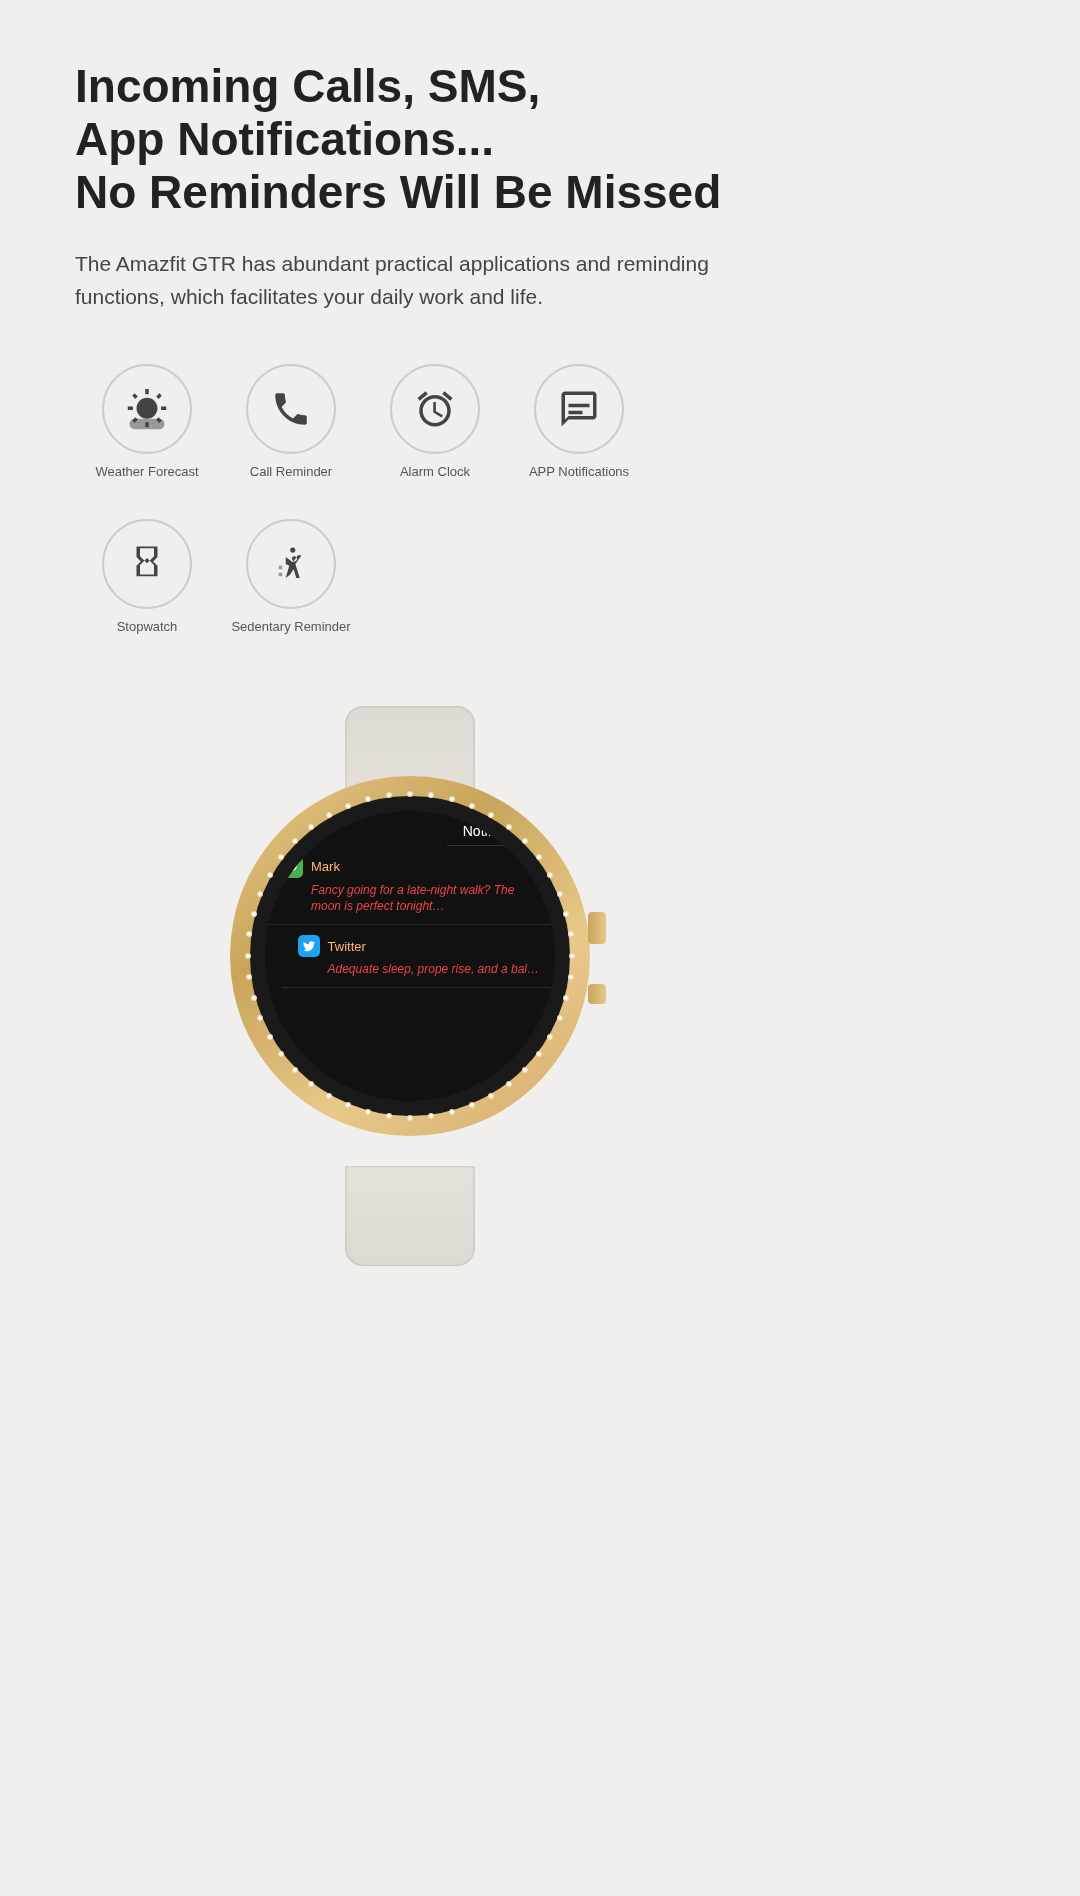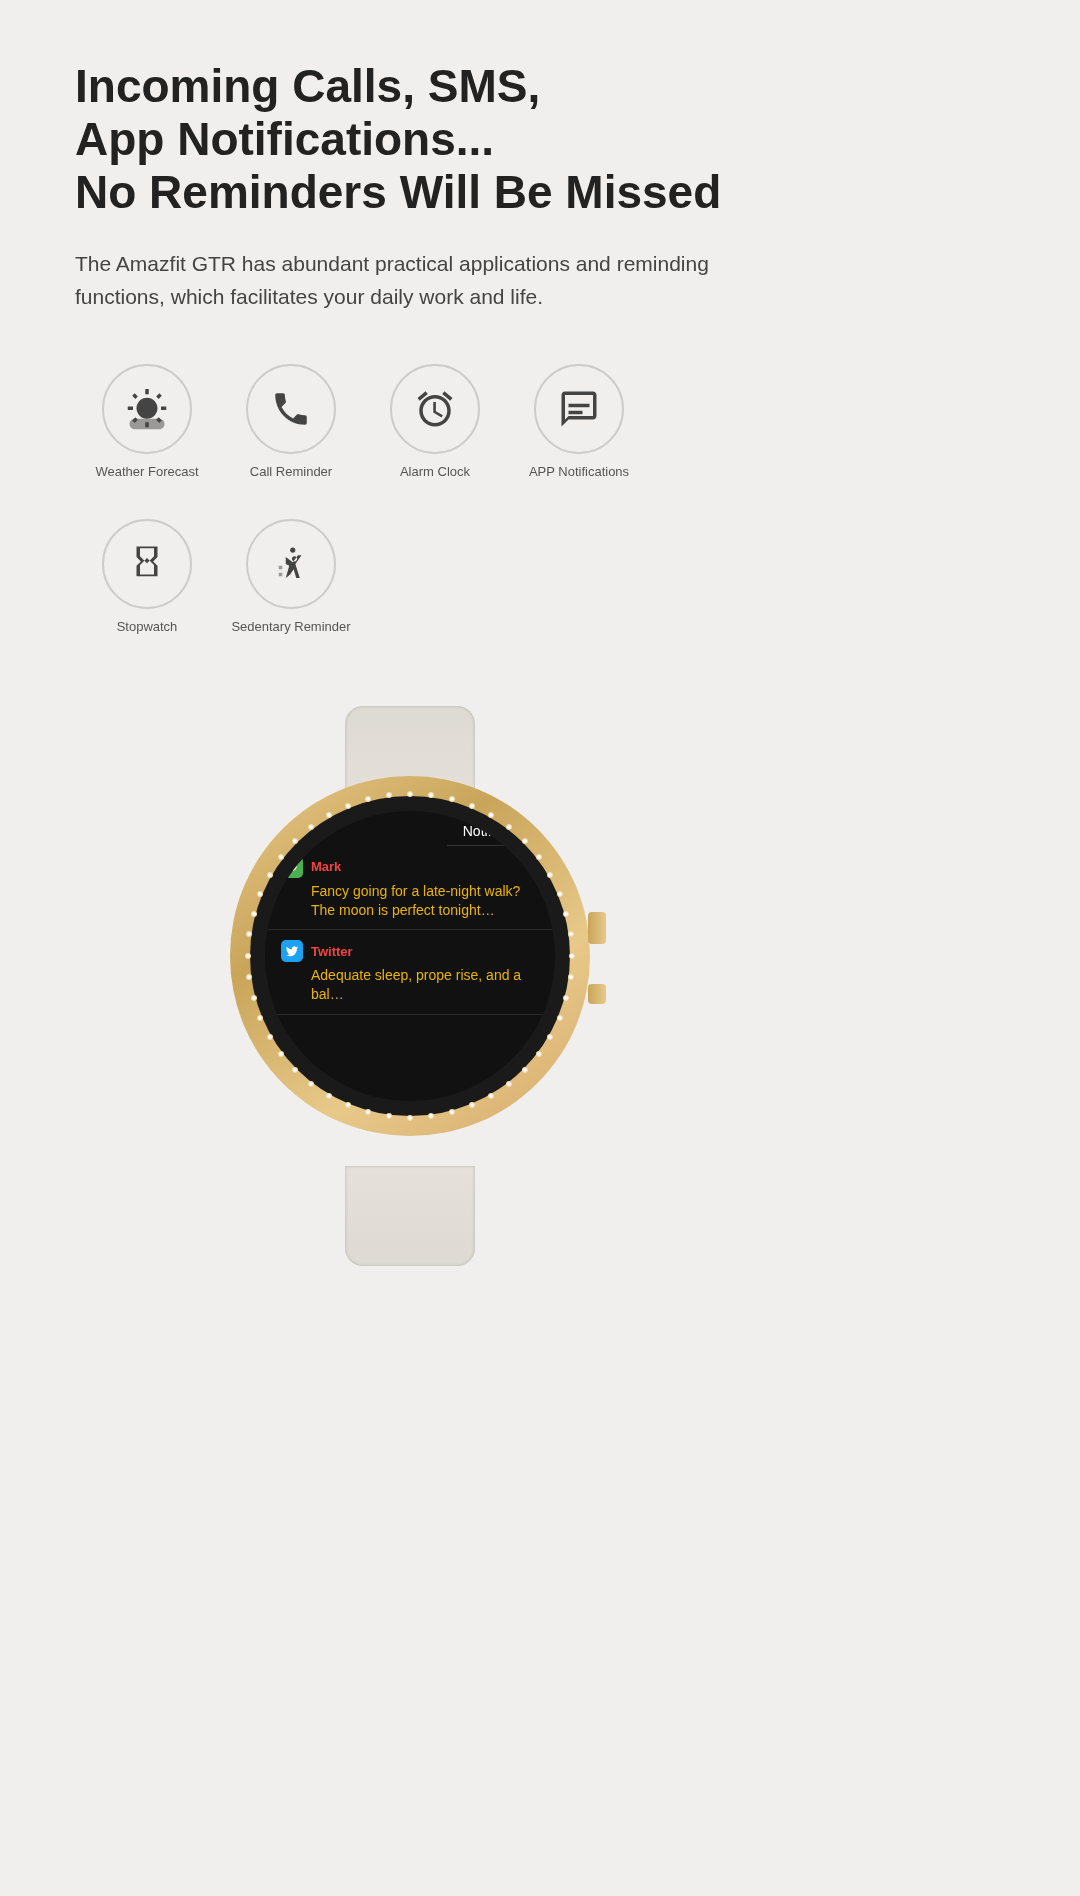--- a/index.html
+++ b/index.html
@@ -207,29 +207,30 @@
       align-items: center;
       justify-content: center;
     }
     .notif-app-icon.twitter {
       background: #1da1f2;
       display: flex;
       align-items: center;
       justify-content: center;
     }
     .notif-sender {
+      color: #fdba74;
+      font-size: 13px;
+      font-weight: 400;
+    }
+    .notif-message {
       color: #ef4444;
-      font-size: 13px;
-      font-weight: 700;
-    }
-    .notif-message {
-      color: #eab308;
-      font-size: 14px;
+      font-size: 12px;
       line-height: 1.35;
       padding-left: 30px;
+      font-style: italic;
     }
   </style>
 </head>
 <body>
 
 <div class="page-container">
 
   <div class="headline">
     <span>Incoming Calls, SMS,</span><br>
     <span>App Notifications...</span><br>

